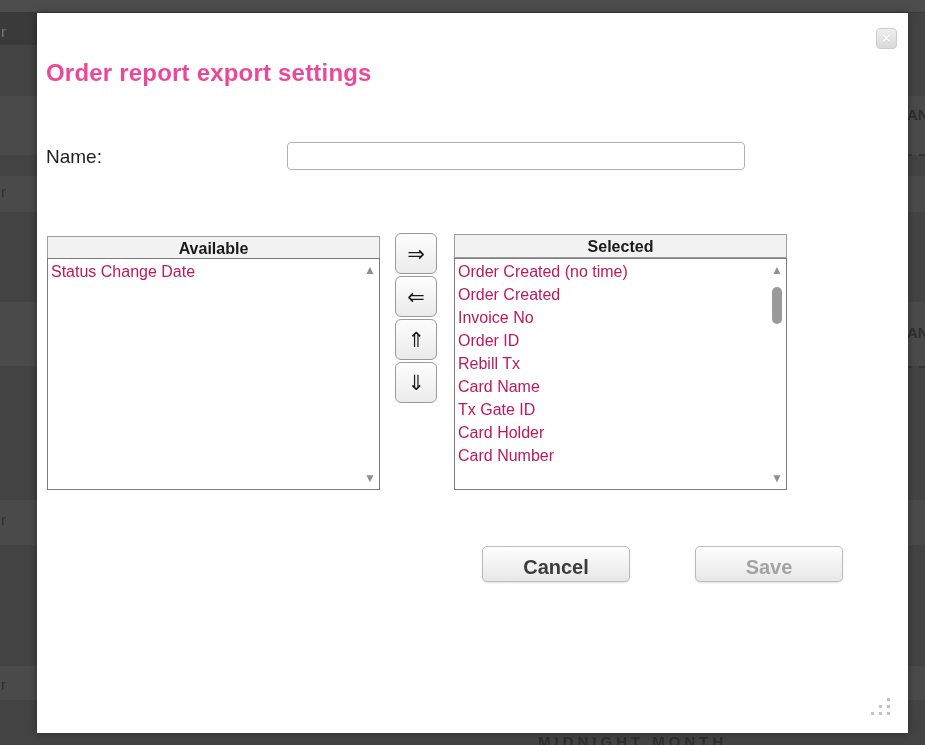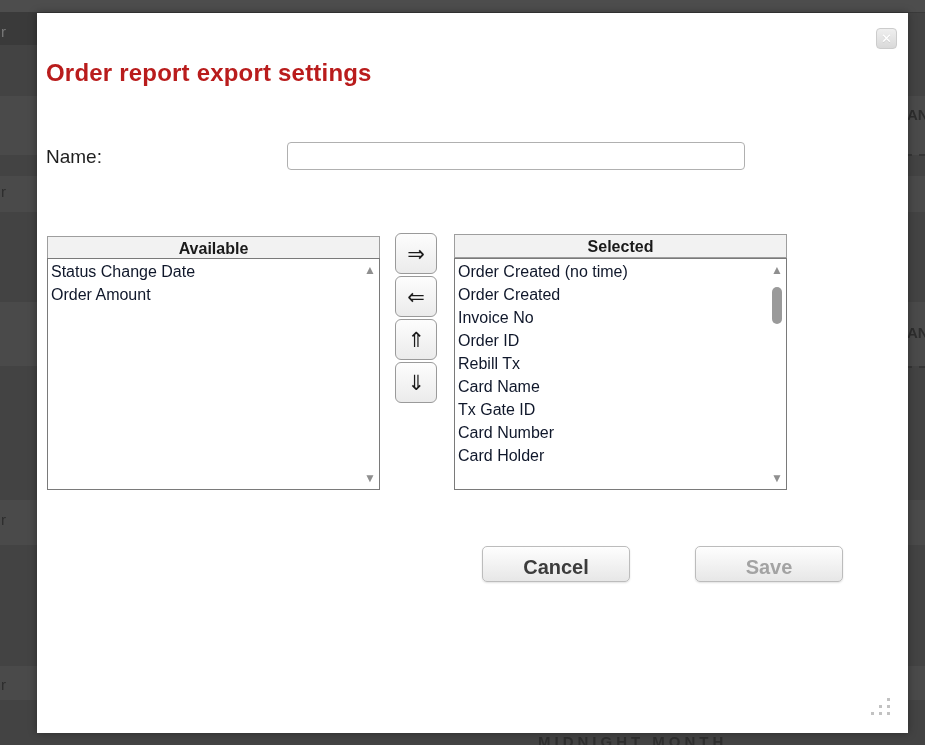--- a/index.html
+++ b/index.html
@@ -66,21 +66,21 @@
   .dialog-close {
     position: absolute; left: 839px; top: 15px; width: 21px; height: 21px;
     border: 1px solid #cccccc; border-radius: 4px;
     background: linear-gradient(#efefef, #d9d9d9);
     color: #ffffff; font-weight: bold; font-size: 13px;
     text-align: center; line-height: 19px; cursor: pointer;
     text-shadow: 0 1px 0 rgba(0,0,0,0.08);
   }
   .dialog-title {
     position: absolute; left: 9px; top: 46px;
-    font-size: 24px; font-weight: bold; color: #b91c1c;
+    font-size: 24px; font-weight: bold; color: #ec4899;
     letter-spacing: 0.2px;
   }
   .name-label {
     position: absolute; left: 9px; top: 133px;
     font-size: 19px; color: #1f1f1f;
   }
   .name-input {
     position: absolute; left: 250px; top: 129px; width: 458px; height: 28px;
     border: 1px solid #b0b0b0; border-radius: 4px;
     font-family: inherit; font-size: 16px; padding: 0 6px;
@@ -100,21 +100,21 @@
   .listbox {
     position: absolute; width: 333px; height: 232px;
     background: #ffffff; border: 1px solid #7a7a7a;
     overflow: hidden;
   }
   .lb-available { left: 10px; top: 245px; }
   .lb-selected  { left: 417px; top: 245px; }
 
   .list-items { position: absolute; left: 0; top: 1px; right: 18px; }
   .list-item {
-    height: 23px; line-height: 23px; font-size: 16px; color: #0f172a;
+    height: 23px; line-height: 23px; font-size: 16px; color: #be185d;
     padding-left: 3px; white-space: nowrap; overflow: hidden; cursor: default;
   }
   .list-item.highlight { background: #c6c6c6; }
 
   .vscroll {
     position: absolute; top: 0; right: 0; bottom: 0; width: 18px;
     background: #ffffff;
   }
   .scroll-arrow {
     position: absolute; left: 0; width: 18px; height: 14px;
@@ -189,21 +189,20 @@
     <h1 class="dialog-title">Order report export settings</h1>
 
     <label class="name-label">Name:</label>
     <input class="name-input" type="text" value="" style="">
 
     <div class="list-header hdr-available">Available</div>
     <div class="listbox lb-available" id="available-listbox">
       <div class="list-items">
 
       <div class="list-item">Status Change Date</div>
-          <div class="list-item">Order Amount</div>
         </div>
       <div class="vscroll">
         <div class="scroll-arrow arrow-up">▲</div>
         <div class="scroll-arrow arrow-down">▼</div>
       </div>
     </div>
 
     <div class="xfer-btn xfer-1">⇒</div>
     <div class="xfer-btn xfer-2">⇐</div>
     <div class="xfer-btn xfer-3">⇑</div>
@@ -213,22 +212,22 @@
     <div class="listbox lb-selected">
       <div class="list-items">
 
       <div class="list-item">Order Created (no time)</div>
           <div class="list-item">Order Created</div>
           <div class="list-item">Invoice No</div>
           <div class="list-item">Order ID</div>
           <div class="list-item">Rebill Tx</div>
           <div class="list-item">Card Name</div>
           <div class="list-item">Tx Gate ID</div>
+          <div class="list-item">Card Holder</div>
           <div class="list-item">Card Number</div>
-          <div class="list-item">Card Holder</div>
         </div>
       <div class="vscroll">
         <div class="scroll-arrow arrow-up">▲</div>
         <div class="scroll-thumb"></div>
         <div class="scroll-arrow arrow-down">▼</div>
       </div>
     </div>
 
     <div class="action-btn btn-cancel">Cancel</div>
     <div class="action-btn btn-save">Save</div>

